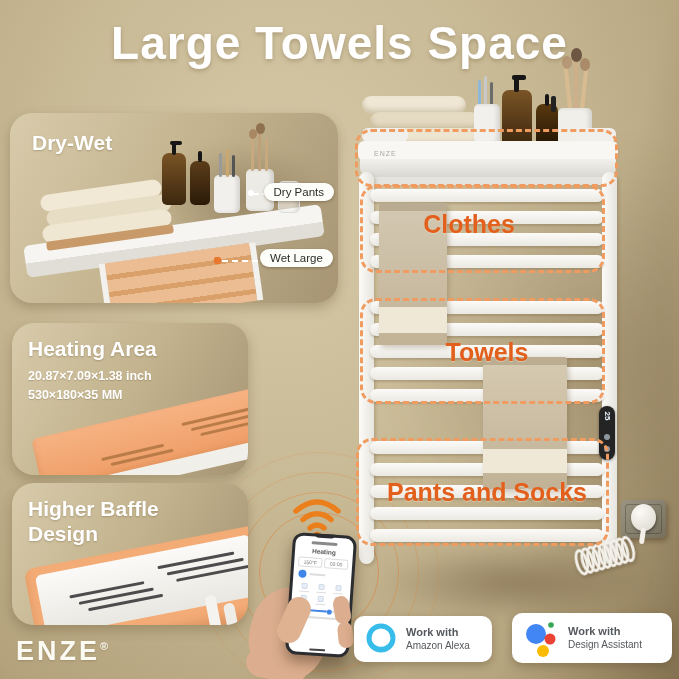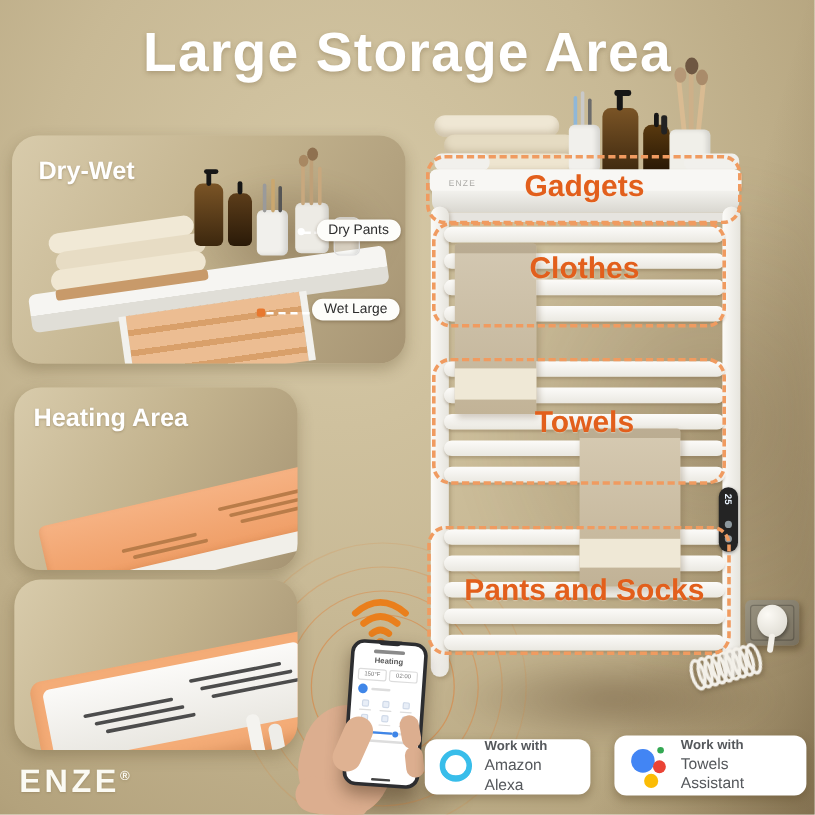--- a/index.html
+++ b/index.html
@@ -134,35 +134,35 @@
   .home-bar { position:absolute; left:50%; bottom:2px; width:16px; height:2px; margin-left:-8px; background:#444; border-radius:1px;}
 
   .wifi-svg { left:290px; top:495px; z-index:4; }
 
   
   .badge { position:absolute; background:#fff; border-radius:10px; display:flex; align-items:center;
     padding:0 11px; gap:9px; box-shadow:0 3px 8px rgba(90,70,40,.38); z-index:7;}
   #badge-alexa { left:354px; top:616px; width:138px; height:46px; }
   #badge-google { left:512px; top:613px; width:160px; height:50px; }
   .badge-text .l1 { font-size:11px; font-weight:bold; color:#55585c; line-height:1.25;}
-  .badge-text .l2 { font-size:13px; color:#55585c; line-height:1.25;}
+  .badge-text .l2 { font-size:10px; color:#55585c; line-height:1.25;}
   .brand-logo { left:16px; top:636px; color:#fbfaf3; font-size:27px; font-weight:bold; letter-spacing:3px; z-index:7;
     text-shadow:0 1px 2px rgba(110,90,55,.3);}
   .brand-logo sup { font-size:11px; letter-spacing:0; }
 </style>
 </head>
 <body>
 
 <div id="stage">
 
   <div class="abs wall-shadow ni"></div>
   <div class="abs floor-shadow ni"></div>
   <div class="abs hand-shadow ni"></div>
 
-  <h1 class="abs title">Large Storage Area</h1>
+  <h1 class="abs title">Large Towels Space</h1>
 
   <div class="card" id="card-drywet">
     <div class="abs item-shadow" style="left:140px;top:30px;width:180px;height:110px;"></div>
     <div class="abs c1-shelf"></div>
     <div class="abs wood-rack" style="left:92px;top:140px;width:158px;height:58px;"></div>
     <div class="abs towel-flat" style="left:30px;top:74px;width:122px;height:17px;background:#f1e9d6;"></div>
     <div class="abs towel-flat" style="left:36px;top:89px;width:126px;height:17px;background:#e7dcc4;"></div>
     <div class="abs towel-flat" style="left:32px;top:104px;width:130px;height:18px;background:#f0e7d2;"></div>
     <div class="abs towel-flat" style="left:36px;top:120px;width:128px;height:9px;background:#c89a6a;border-radius:3px;"></div>
     <div class="abs bottle" style="left:152px;top:40px;width:24px;height:52px;"></div>
@@ -196,35 +196,43 @@
     <div class="abs slab">
       <div class="abs slab-top"></div>
       <div class="abs slab-edge"></div>
       <div class="slot" style="left:64px;top:34px;width:64px;"></div>
       <div class="slot" style="left:72px;top:41px;width:64px;"></div>
       <div class="slot" style="left:150px;top:18px;width:70px;"></div>
       <div class="slot" style="left:158px;top:25px;width:70px;"></div>
       <div class="slot" style="left:166px;top:32px;width:70px;"></div>
     </div>
     <h2 class="abs" style="left:16px;top:14px;">Heating Area</h2>
+    <div class="abs sizes" style="left:16px;top:44px;">
+      <div>20.87×7.09×1.38 inch</div>
+      <div>530×180×35 MM</div>
+    </div>
   </div>
 
   <div class="card" id="card-baffle">
     <div class="abs shelf3">
       <div class="abs shelf3-outer"></div>
       <div class="abs shelf3-inner"></div>
       <div class="slot-dark" style="left:40px;top:34px;width:76px;"></div>
       <div class="slot-dark" style="left:48px;top:42px;width:76px;"></div>
       <div class="slot-dark" style="left:56px;top:50px;width:76px;"></div>
       <div class="slot-dark" style="left:132px;top:22px;width:78px;"></div>
       <div class="slot-dark" style="left:140px;top:30px;width:78px;"></div>
       <div class="slot-dark" style="left:148px;top:38px;width:78px;"></div>
     </div>
     <div class="abs" style="left:196px;top:112px;width:11px;height:40px;background:#f4f3ef;border-radius:5px;transform:rotate(-11deg);"></div>
     <div class="abs" style="left:214px;top:120px;width:11px;height:34px;background:#eeede8;border-radius:5px;transform:rotate(-11deg);"></div>
+    <h2 class="abs" style="left:16px;top:14px;">
+      <span>Higher Baffle</span><br>
+      <span>Design</span>
+    </h2>
   </div>
 
   <div class="abs roll" style="left:362px;top:96px;width:104px;height:18px;background:#efe7d4;"></div>
   <div class="abs roll" style="left:370px;top:112px;width:110px;height:18px;background:#e5dbc2;"></div>
   <div class="abs roll" style="left:364px;top:128px;width:116px;height:18px;background:#eee5d0;"></div>
   <div class="abs stick" style="left:478px;top:80px;width:3px;height:28px;background:#8fb7d8;z-index:2;"></div>
   <div class="abs stick" style="left:484px;top:76px;width:3px;height:32px;background:#c9c9c9;z-index:2;"></div>
   <div class="abs stick" style="left:490px;top:82px;width:3px;height:26px;background:#6b6b6b;z-index:2;"></div>
   <div class="abs cup" style="left:474px;top:104px;width:26px;height:40px;z-index:2;"></div>
   <div class="abs bottle" style="left:502px;top:90px;width:30px;height:56px;z-index:2;"></div>
@@ -281,22 +289,21 @@
     <div class="digits">25</div>
     <div class="dot" style="top:28px;"></div>
     <div class="dot" style="top:40px;"></div>
   </div>
 
   <div class="dash-box" style="left:355px;top:129px;width:263px;height:58px;"></div>
   <div class="dash-box" style="left:360px;top:185px;width:245px;height:88px;"></div>
   <div class="dash-box" style="left:360px;top:298px;width:245px;height:106px;"></div>
   <div class="dash-box" style="left:356px;top:438px;width:253px;height:108px;"></div>
 
-  <div class="zone-label" style="left:407px;top:141px;width:160px;">Gadgets</div>
-  <div class="zone-label" style="left:407px;top:210px;width:160px;">Clothes</div>
+  <div class="zone-label" style="left:389px;top:210px;width:160px;">Clothes</div>
   <div class="zone-label" style="left:377px;top:478px;width:220px;">Pants and Socks</div>
   <div class="zone-label" style="left:407px;top:338px;width:160px;">Towels</div>
 
   <div class="abs outlet">
     <div class="outlet-inner"></div>
     <div class="plug"></div>
   </div>
   <div class="abs pigtail" style="left:640px;top:528px;width:5px;height:16px;transform:rotate(8deg);"></div>
   <div class="abs pigtail" style="left:605px;top:550px;width:5px;height:15px;transform:rotate(-18deg);"></div>
   <div class="abs coil">
@@ -385,21 +392,21 @@
   </div>
   <div class="badge" id="badge-google">
     <svg width="36" height="42" viewBox="0 0 36 42">
       <circle cx="13" cy="17" r="10" fill="#4285f4"></circle>
       <circle cx="28" cy="8" r="2.8" fill="#34a853"></circle>
       <circle cx="27" cy="22" r="5.5" fill="#ea4335"></circle>
       <circle cx="20" cy="34" r="6" fill="#fbbc05"></circle>
     </svg>
     <div class="badge-text">
       <div class="l1">Work with</div>
-      <div class="l2">Towels Assistant</div>
+      <div class="l2">Design Assistant</div>
     </div>
   </div>
 
   <div class="abs brand-logo">
     <span>ENZE</span><sup>®</sup>
   </div>
 
 </div>
 
 </body></html>

